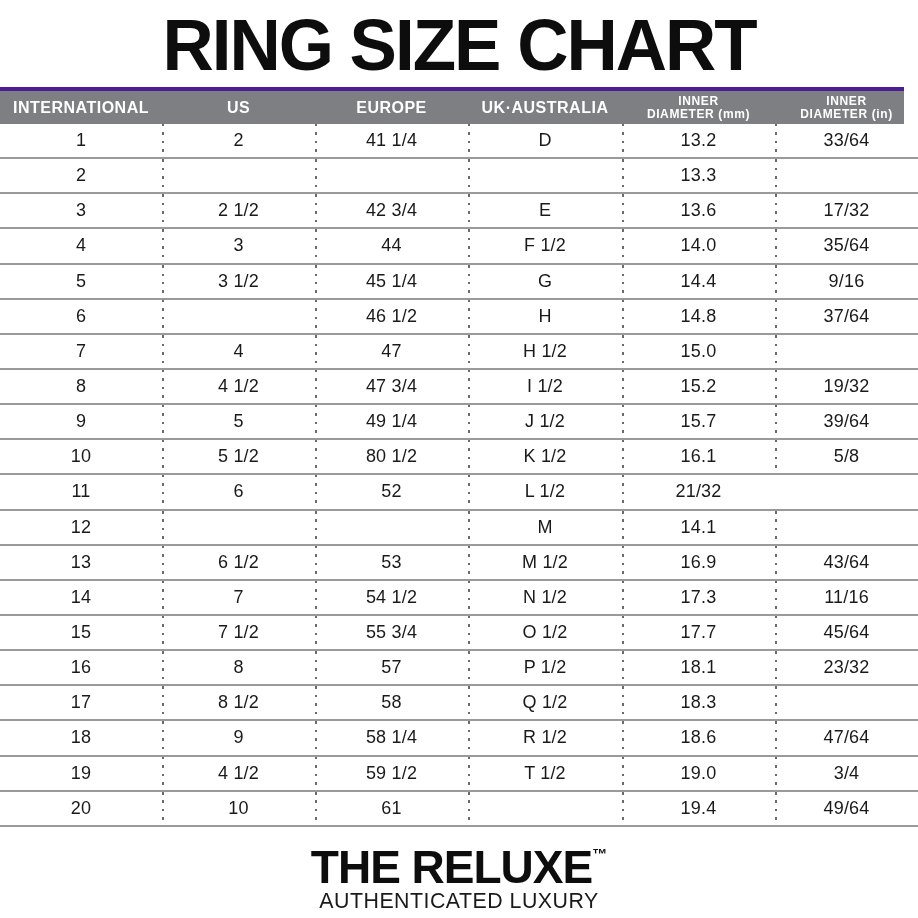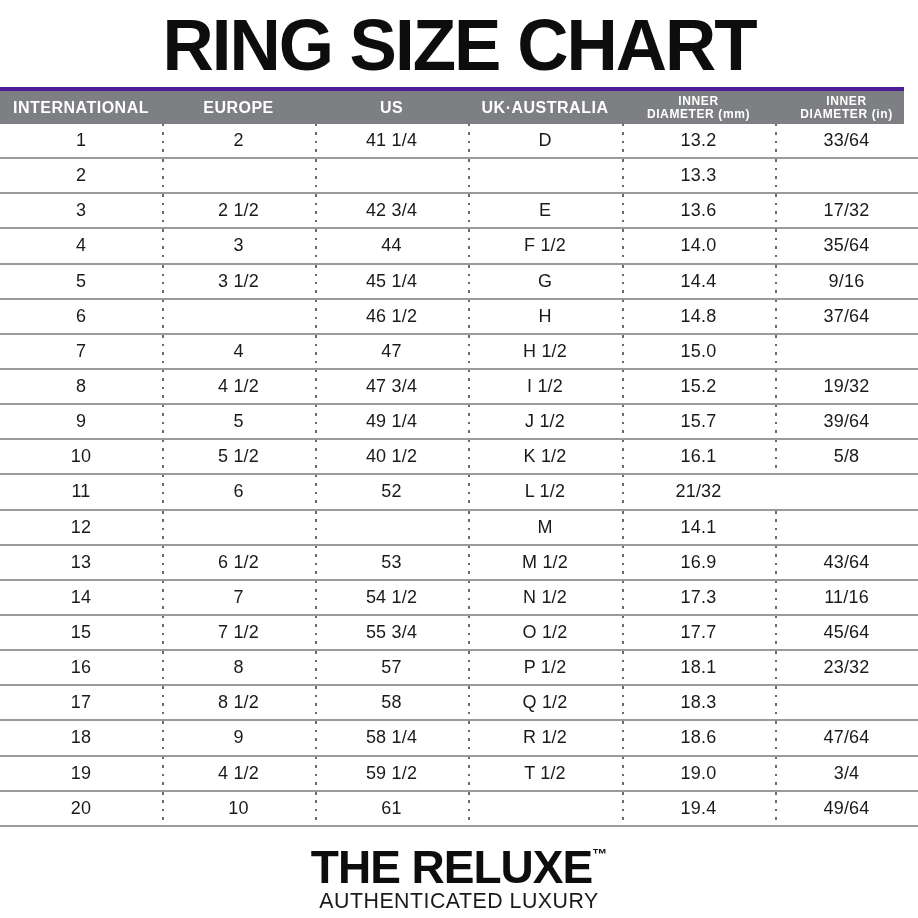--- a/index.html
+++ b/index.html
@@ -105,24 +105,24 @@
 
 <div class="page">
 
   <h1 class="title">RING SIZE CHART</h1>
 
   <div class="thead">
     <div class="hcell">
       <span>INTERNATIONAL</span>
     </div>
     <div class="hcell">
+      <span>US</span>
+    </div>
+    <div class="hcell">
       <span>EUROPE</span>
-    </div>
-    <div class="hcell">
-      <span>US</span>
     </div>
     <div class="hcell">
       <span>UK·AUSTRALIA</span>
     </div>
     <div class="hcell small">
       <span>INNER</span>
       <span>DIAMETER (mm)</span>
     </div>
     <div class="hcell small">
       <span>INNER</span>
@@ -199,21 +199,21 @@
         <div class="cell">9</div>
         <div class="cell">5</div>
         <div class="cell">49 1/4</div>
         <div class="cell">J 1/2</div>
         <div class="cell">15.7</div>
         <div class="cell">39/64</div>
       </div>
       <div class="trow">
         <div class="cell">10</div>
         <div class="cell">5 1/2</div>
-        <div class="cell">40 1/2</div>
+        <div class="cell">80 1/2</div>
         <div class="cell">K 1/2</div>
         <div class="cell">16.1</div>
         <div class="cell">5/8</div>
       </div>
       <div class="trow">
         <div class="cell">11</div>
         <div class="cell">6</div>
         <div class="cell">52</div>
         <div class="cell">L 1/2</div>
         <div class="cell">21/32</div>

